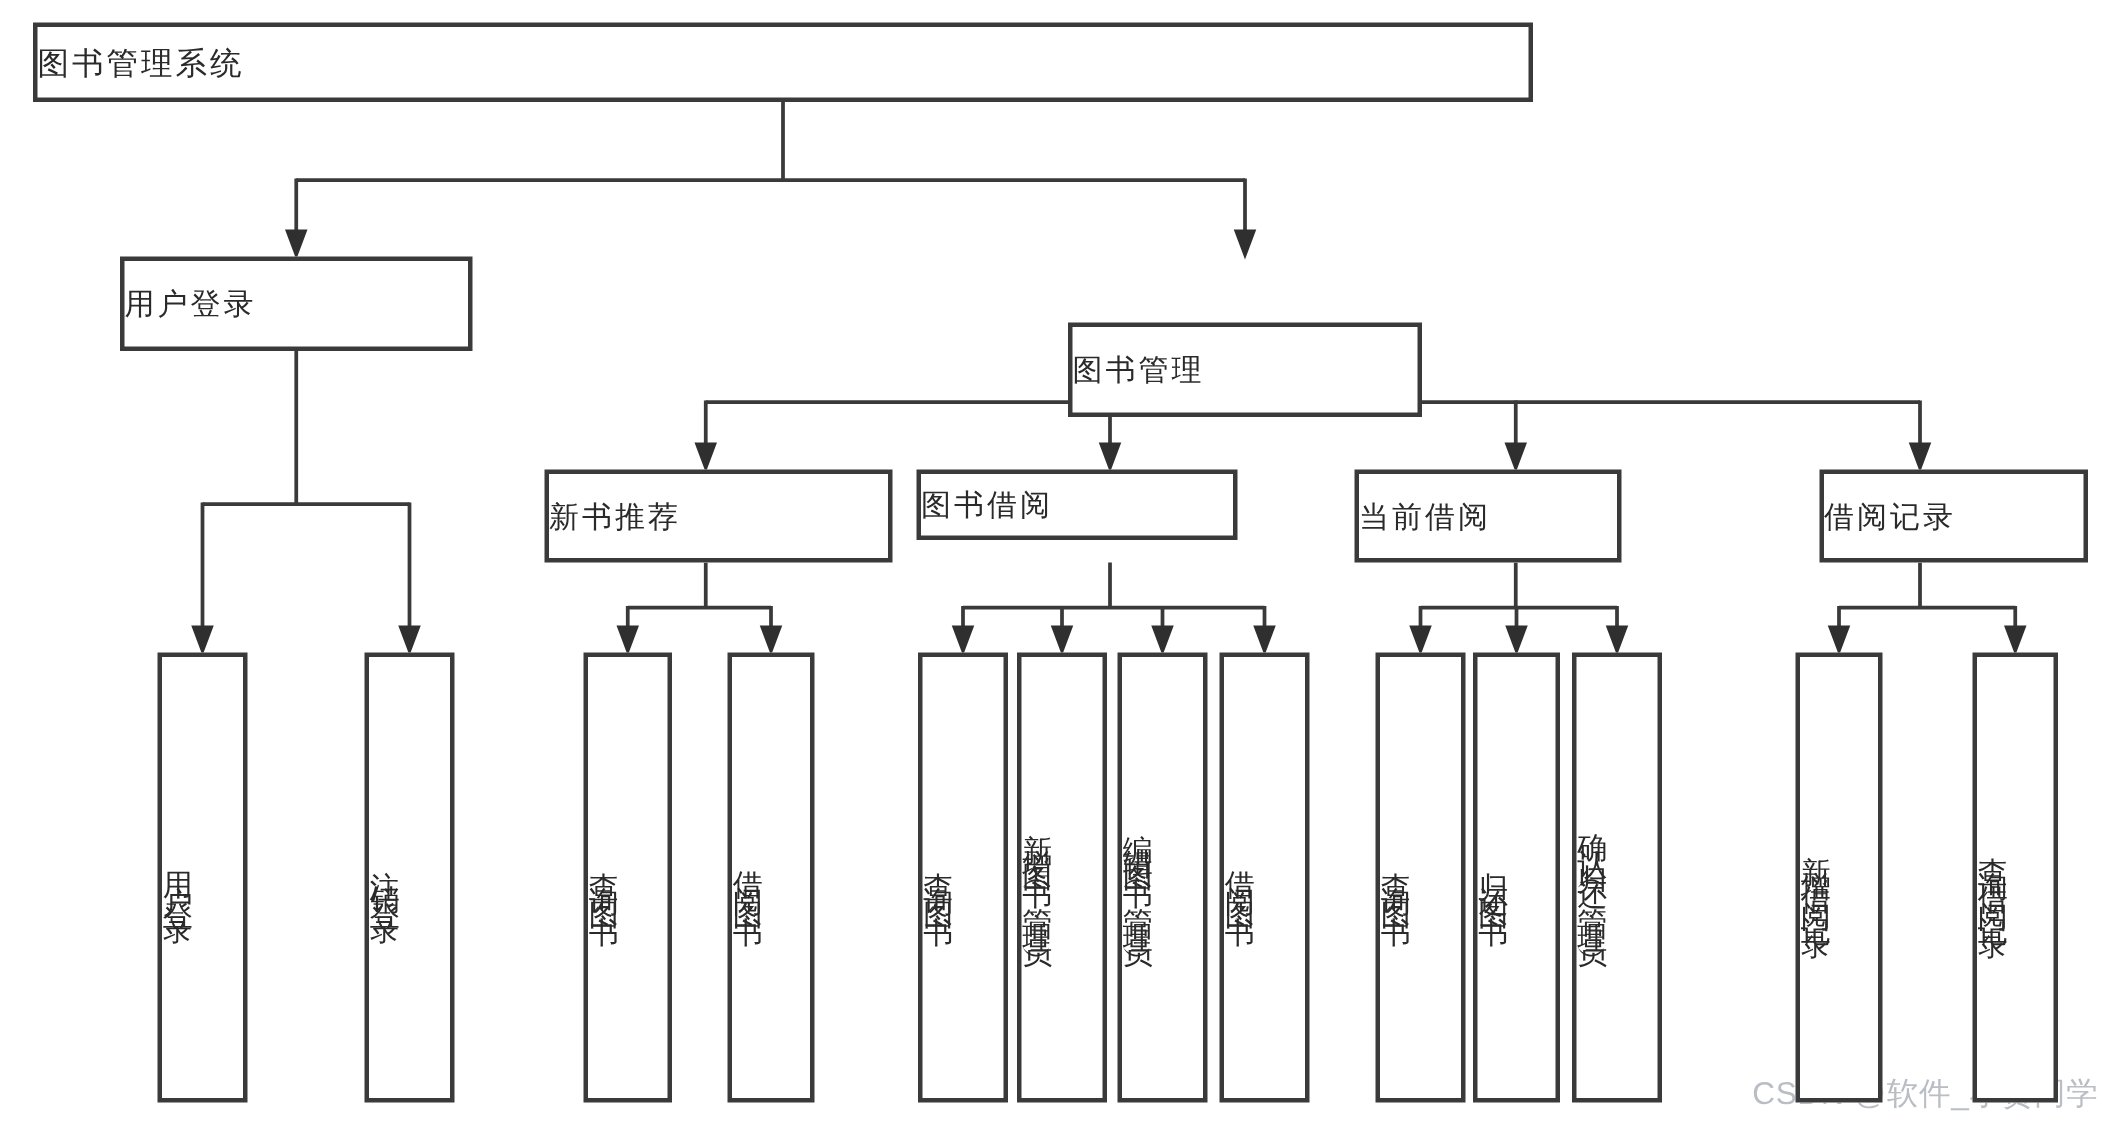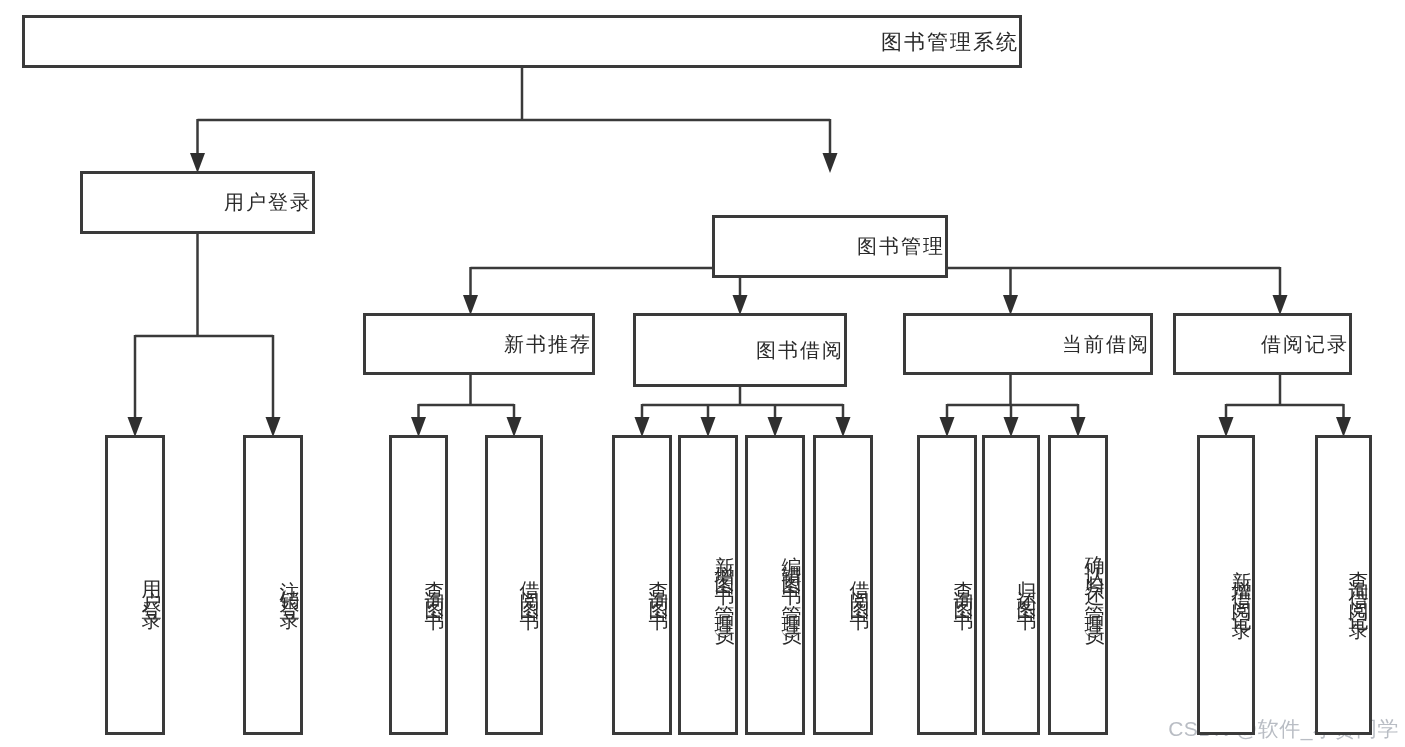--- a/index.html
+++ b/index.html
@@ -31,21 +31,21 @@
     fill: #2f2f2f;
     stroke: none;
   }
   .node {
     position: absolute;
     box-sizing: border-box;
     border: 3px solid #3a3a3a;
     background: #ffffff;
     display: flex;
     align-items: center;
-    justify-content: flex-end;
+    justify-content: flex-start;
     color: #2a2a2a;
     font-size: 20px;
     letter-spacing: 2px;
   }
   .node.root {
     font-size: 21px;
   }
   .node.vert {
     letter-spacing: 0;
   }
@@ -131,27 +131,27 @@
     </div>
     <div class="node" style="left: 80px; top: 171px; width: 235px; height: 63px;">
       <span class="lbl">用户登录</span>
     </div>
     <div class="node" style="left: 712px; top: 171px; width: 236px; height: 63px; margin-top: 44px;">
       <span class="lbl">图书管理</span>
     </div>
     <div class="node" style="left: 363px; top: 313px; width: 232px; height: 62px;">
       <span class="lbl">新书推荐</span>
     </div>
-    <div class="node" style="left: 633px; top: 313px; width: 214px; height: 74px;">
+    <div class="node" style="left: 611px; top: 313px; width: 214px; height: 47px;">
       <span class="lbl">图书借阅</span>
     </div>
-    <div class="node" style="left: 903px; top: 313px; width: 250px; height: 62px;">
+    <div class="node" style="left: 903px; top: 313px; width: 178px; height: 62px;">
       <span class="lbl">当前借阅</span>
     </div>
-    <div class="node" style="left: 1173px; top: 313px; width: 179px; height: 62px;">
+    <div class="node" style="left: 1213px; top: 313px; width: 179px; height: 62px;">
       <span class="lbl">借阅记录</span>
     </div>
     <div class="node vert" style="left: 105px; top: 435px; width: 60px; height: 300px;">
       <span class="lbl">用户登录</span>
     </div>
     <div class="node vert" style="left: 243px; top: 435px; width: 60px; height: 300px;">
       <span class="lbl">注销登录</span>
     </div>
     <div class="node vert" style="left: 389px; top: 435px; width: 59px; height: 300px;">
       <span class="lbl">查询图书</span>

